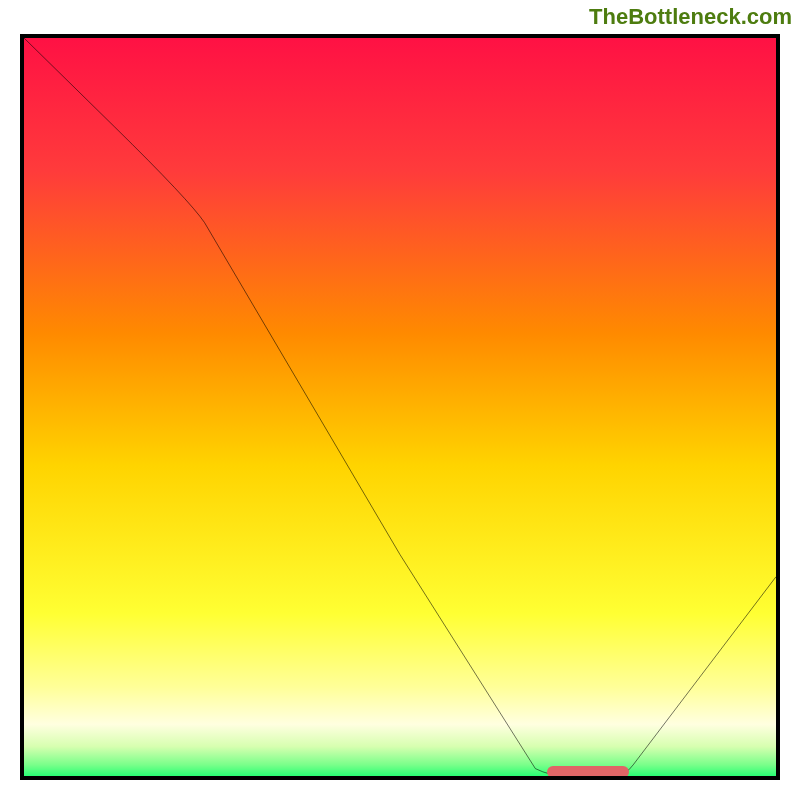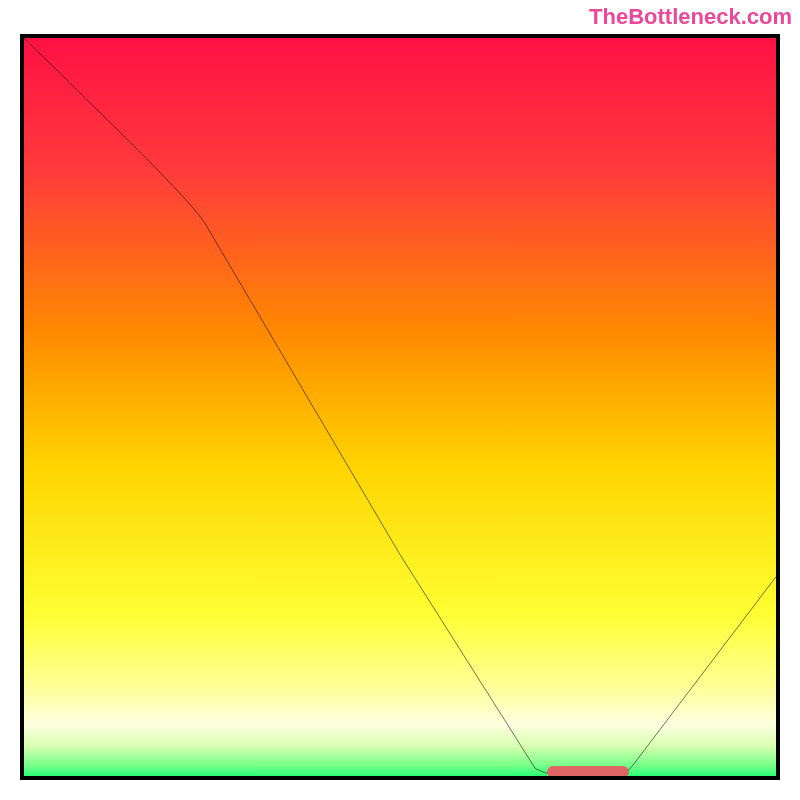--- a/index.html
+++ b/index.html
@@ -14,21 +14,21 @@
     position: relative;
     width: 800px;
     height: 800px;
   }
   .watermark {
     position: absolute;
     top: 4px;
     right: 8px;
     font-size: 22px;
     font-weight: bold;
-    color: #ec4899;
+    color: #4d7c0f;
     margin-left: 10px;
   }
   .plot-frame {
     position: absolute;
     left: 20px;
     top: 34px;
     width: 760px;
     height: 746px;
     border: 4px solid #000000;
     box-sizing: border-box;

